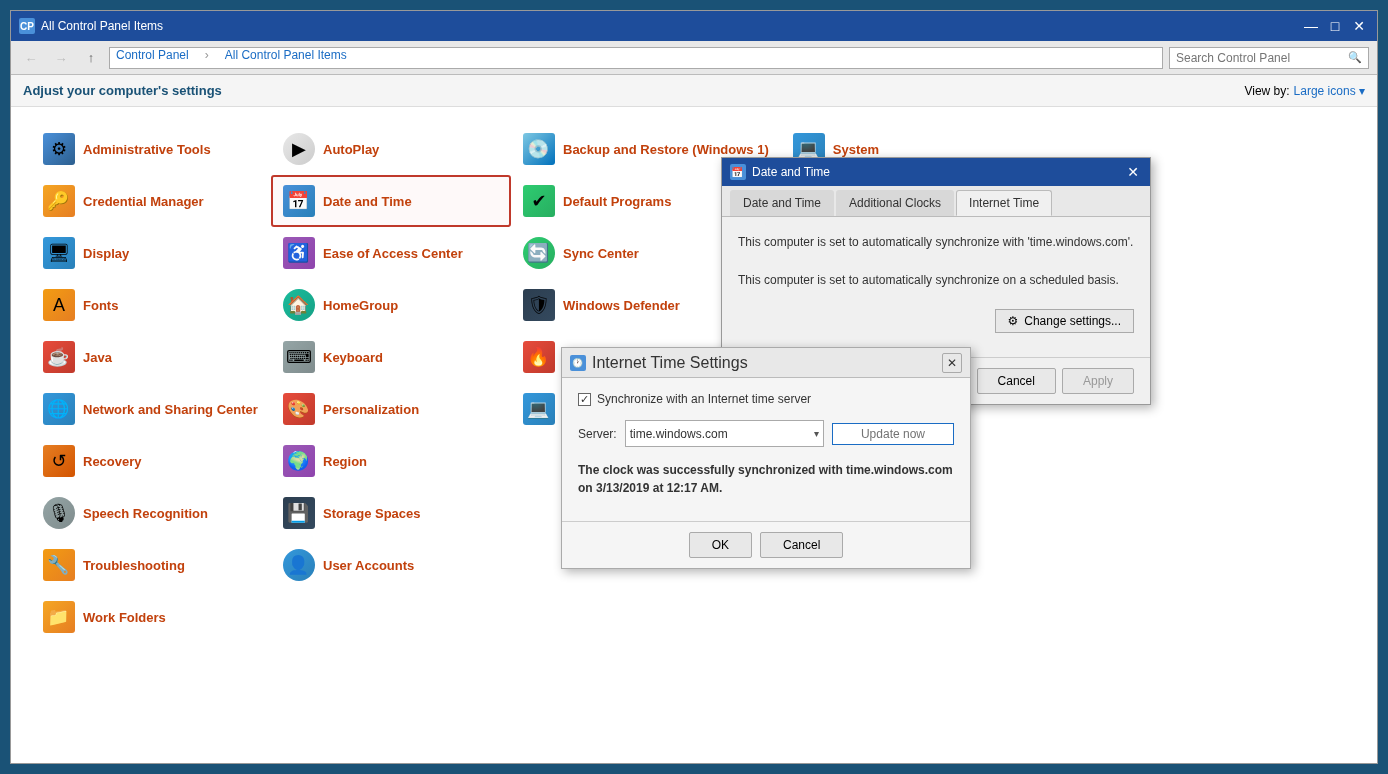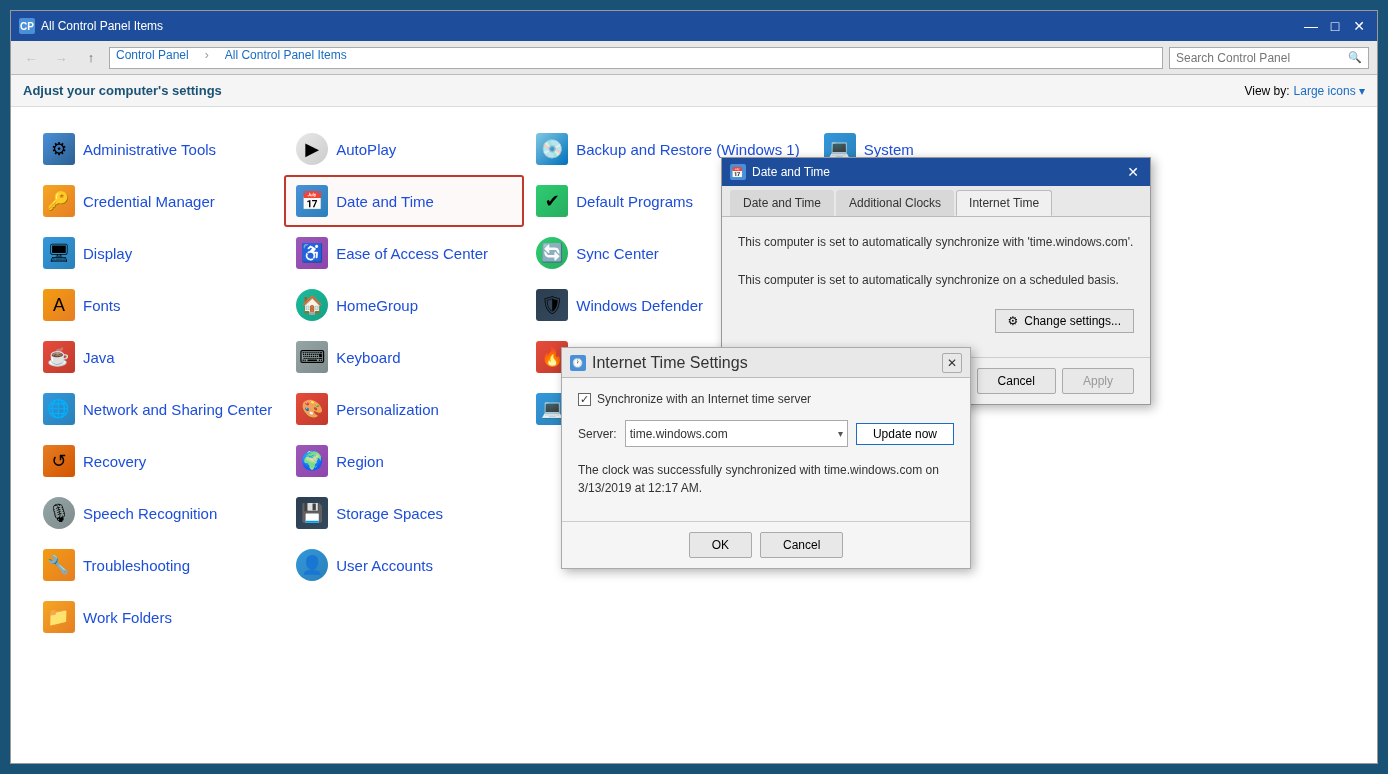--- a/index.html
+++ b/index.html
@@ -171,22 +171,23 @@
       border: 2px solid #c0392b;
       background: #fef9f9;
     }
     .cp-item-icon {
       width: 32px; height: 32px;
       flex-shrink: 0;
       display: flex; align-items: center; justify-content: center;
       font-size: 20px;
     }
     .cp-item-label {
-      font-size: 15px;
-      color: #1d4ed8;
+      font-size: 13px;
+      color: #c2410c;
+      font-weight: bold;
     }
 
     
     .icon-admin { background: linear-gradient(135deg, #4a90d9, #2c5f8f); border-radius: 3px; }
     .icon-autoplay { background: linear-gradient(135deg, #e8e8e8, #ccc); border-radius: 50%; }
     .icon-backup { background: linear-gradient(135deg, #7ec8e3, #0070bb); border-radius: 3px; }
     .icon-credential { background: linear-gradient(135deg, #f5a623, #e67e22); border-radius: 3px; }
     .icon-date { background: linear-gradient(135deg, #4a90d9, #2980b9); border-radius: 3px; }
     .icon-default { background: linear-gradient(135deg, #2ecc71, #27ae60); border-radius: 3px; }
     .icon-display { background: linear-gradient(135deg, #3498db, #2980b9); border-radius: 3px; }
@@ -411,32 +412,33 @@
       padding: 0 4px;
       flex: 1;
       font-size: 12px;
       cursor: pointer;
       justify-content: space-between;
     }
     .inet-dropdown-arrow { font-size: 10px; color: #555; }
     .inet-update-btn {
       background: white;
       border: 1px solid #1a6cc4;
-      padding: 3px 16px;
-      font-size: 12px;
-      cursor: pointer;
-      color: #000000;
+      padding: 3px 28px;
+      font-size: 12px;
+      cursor: pointer;
+      color: #737373;
       white-space: nowrap;
     }
 
     .inet-success-text {
       font-size: 12px;
       color: #333;
       line-height: 1.5;
       margin-bottom: 10px;
+      font-weight: bold;
     }
 
     .inet-footer {
       display: flex;
       justify-content: center;
       gap: 8px;
       padding: 10px;
       border-top: 1px solid #ccc;
     }
     .inet-footer-btn {

